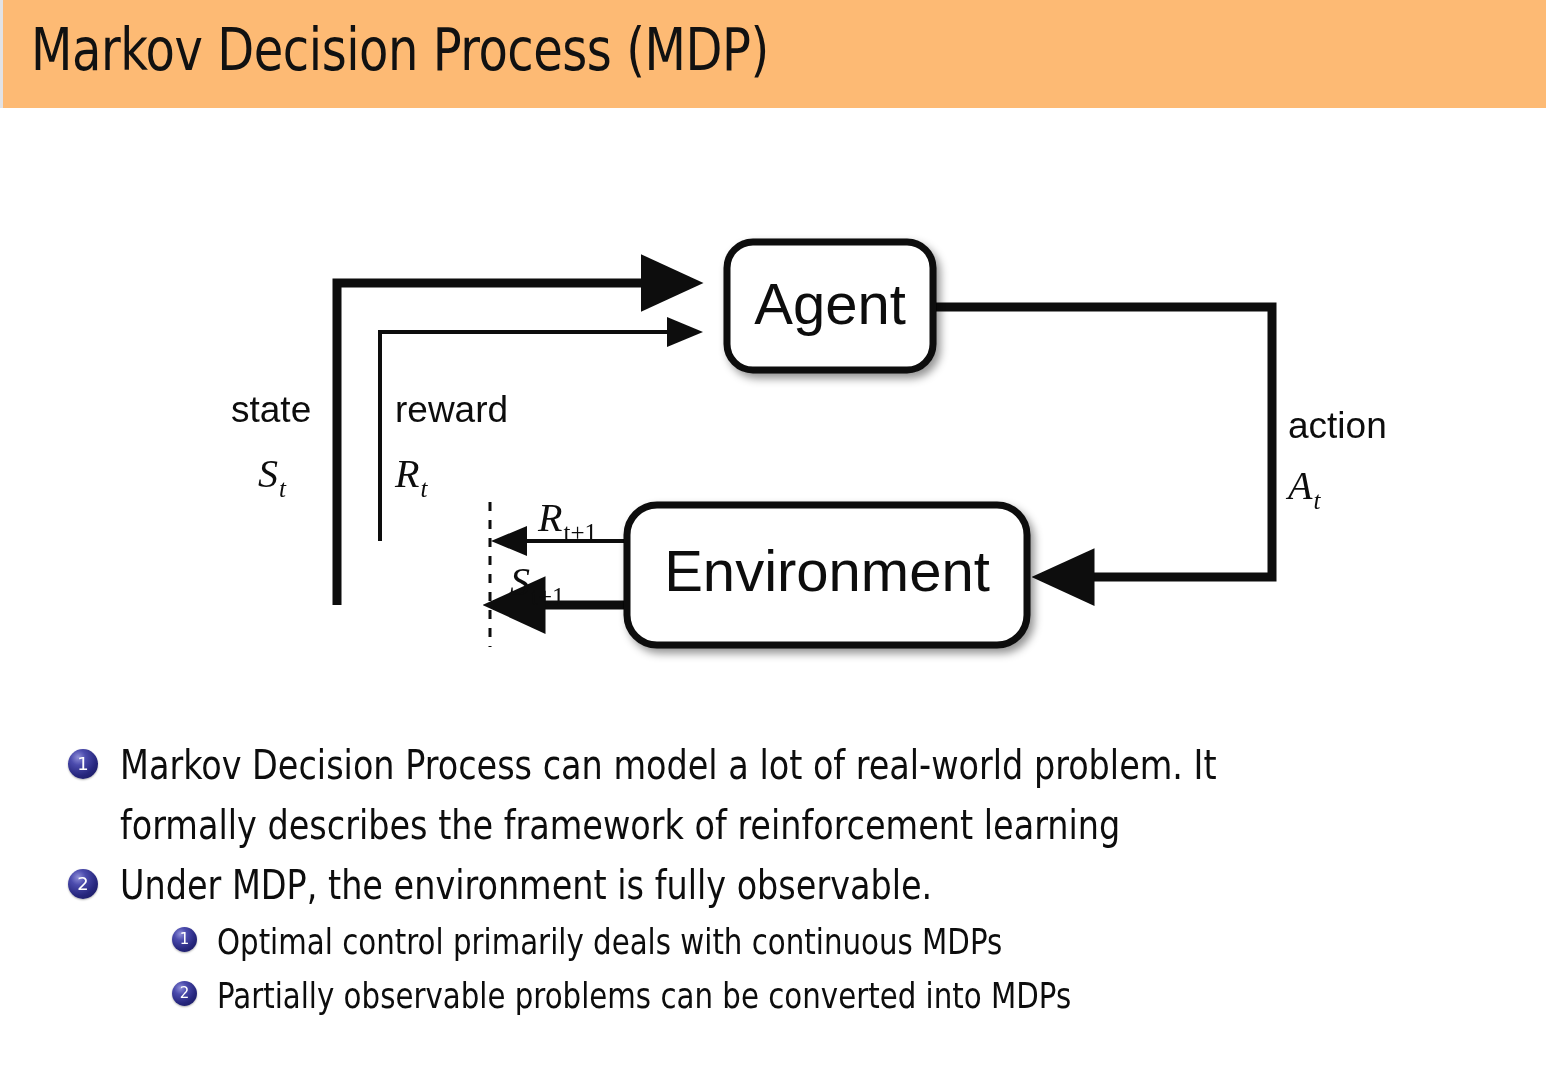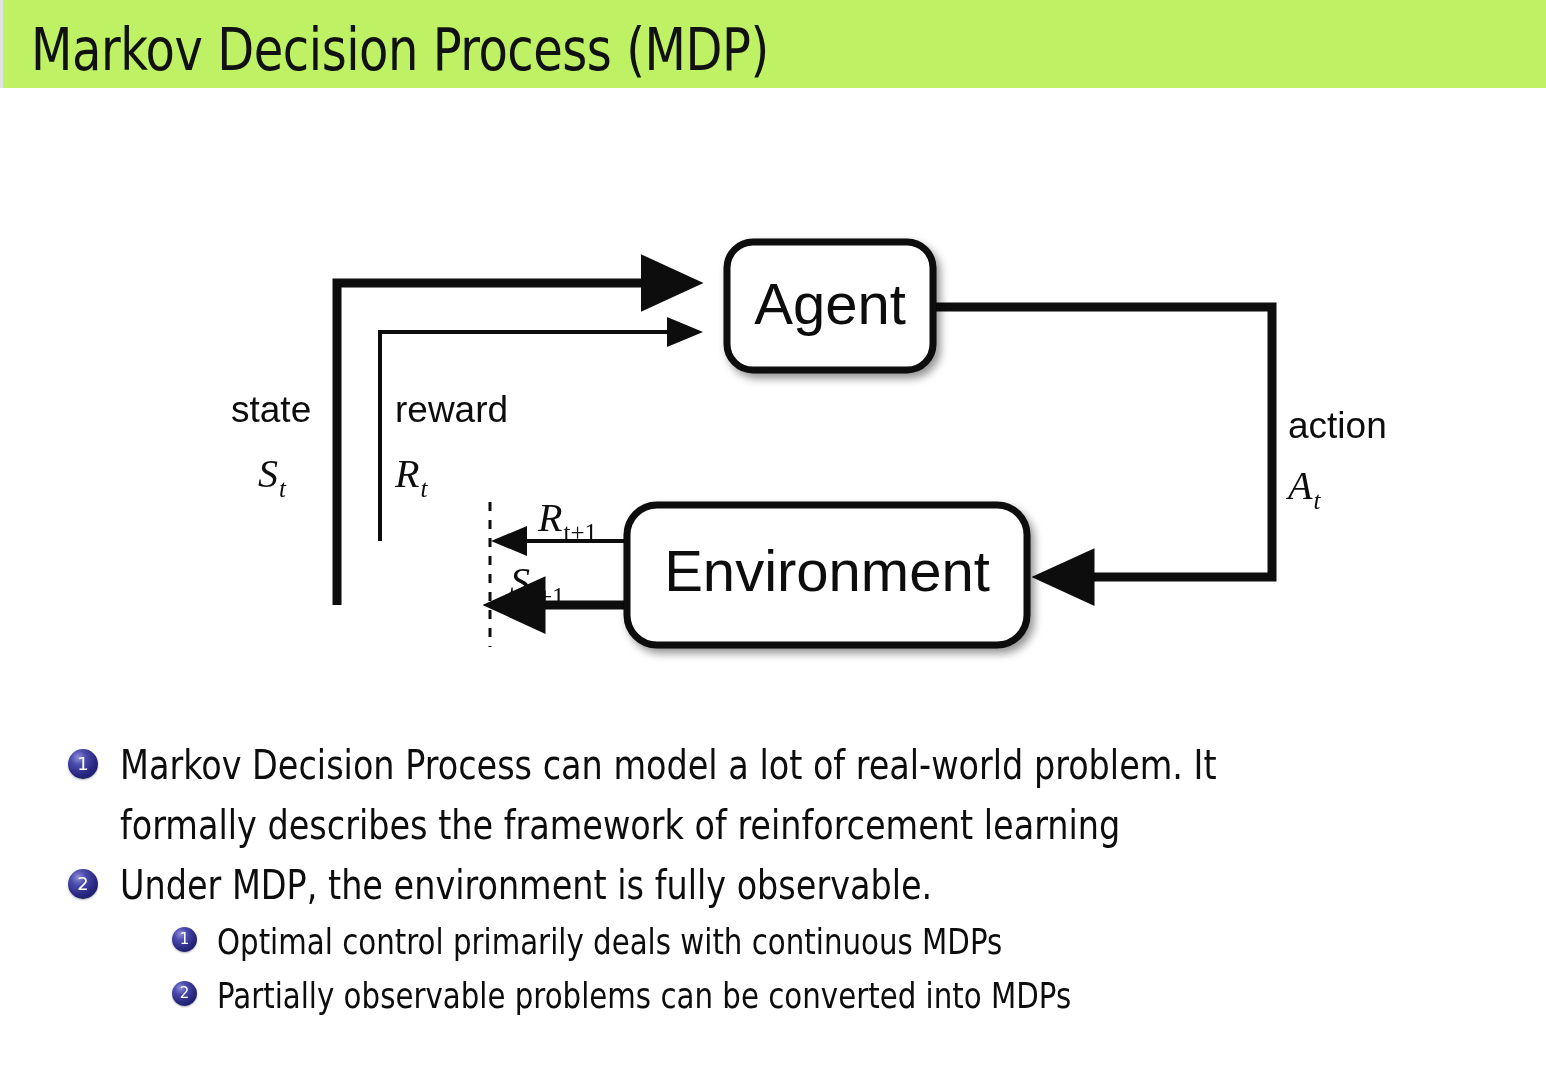--- a/index.html
+++ b/index.html
@@ -15,22 +15,22 @@
     overflow: hidden;
     position: relative;
   }
 
   
   #slide-header {
     position: absolute;
     left: 0;
     top: 0;
     width: 1546px;
-    height: 88px;
-    background: #bef264;
+    height: 108px;
+    background: #fdba74;
     box-sizing: border-box;
     border-left: 3px solid #e2e2e4;
   }
   #slide-title {
     position: absolute;
     left: 28px;
     top: 16px;
     font-family: "DejaVu Sans Condensed", "DejaVu Sans", "Liberation Sans", sans-serif;
     font-size: 58px;
     font-weight: 400;

